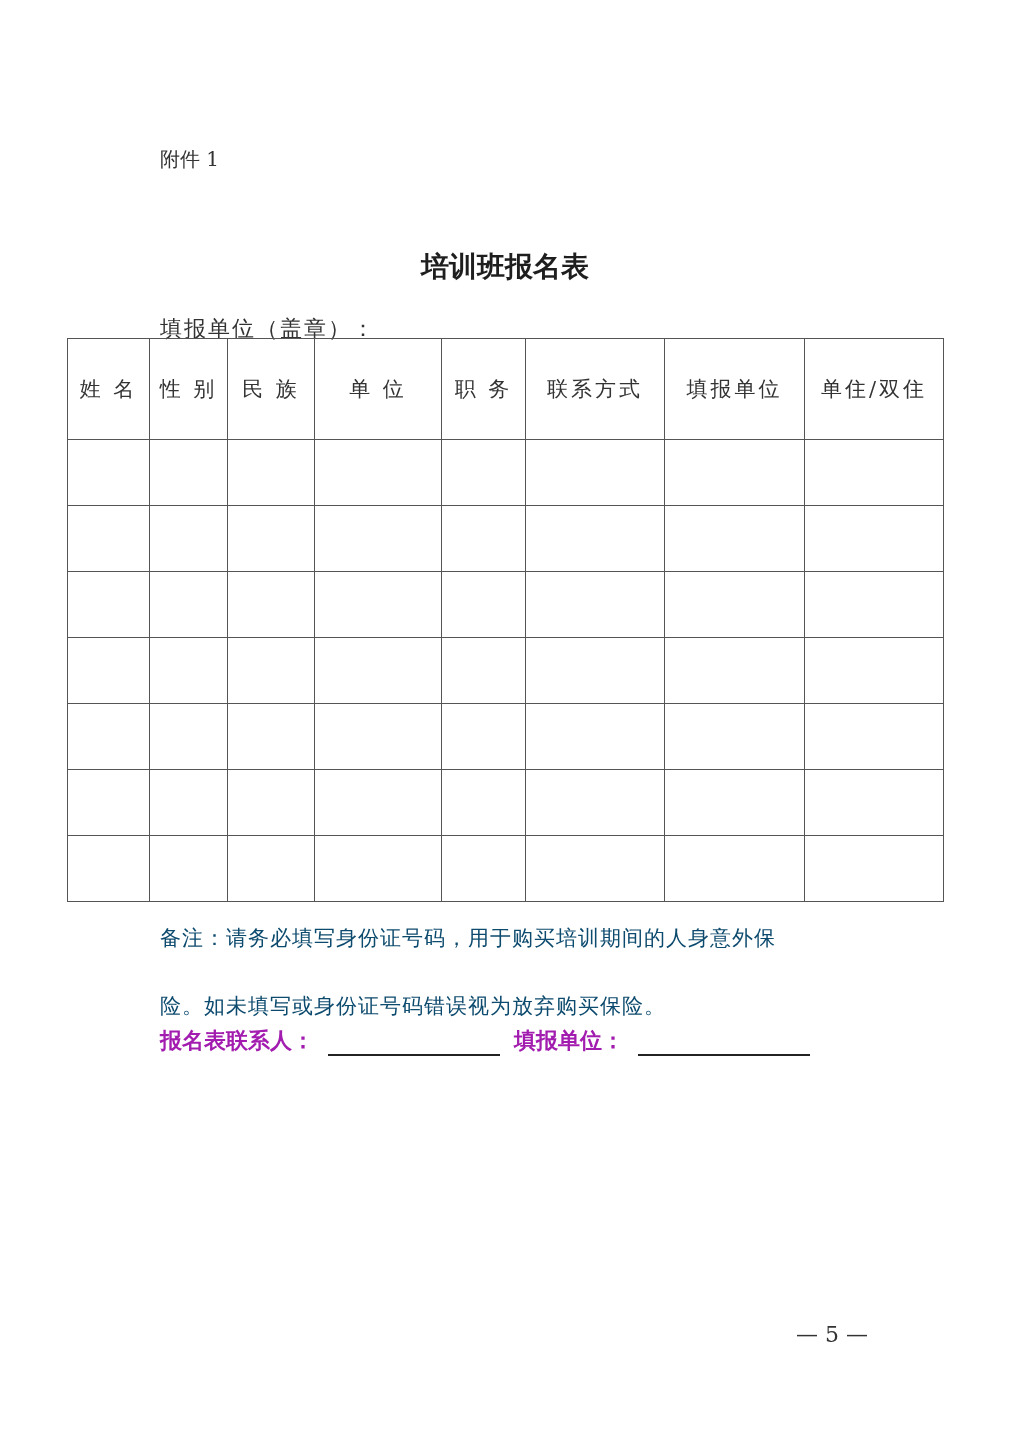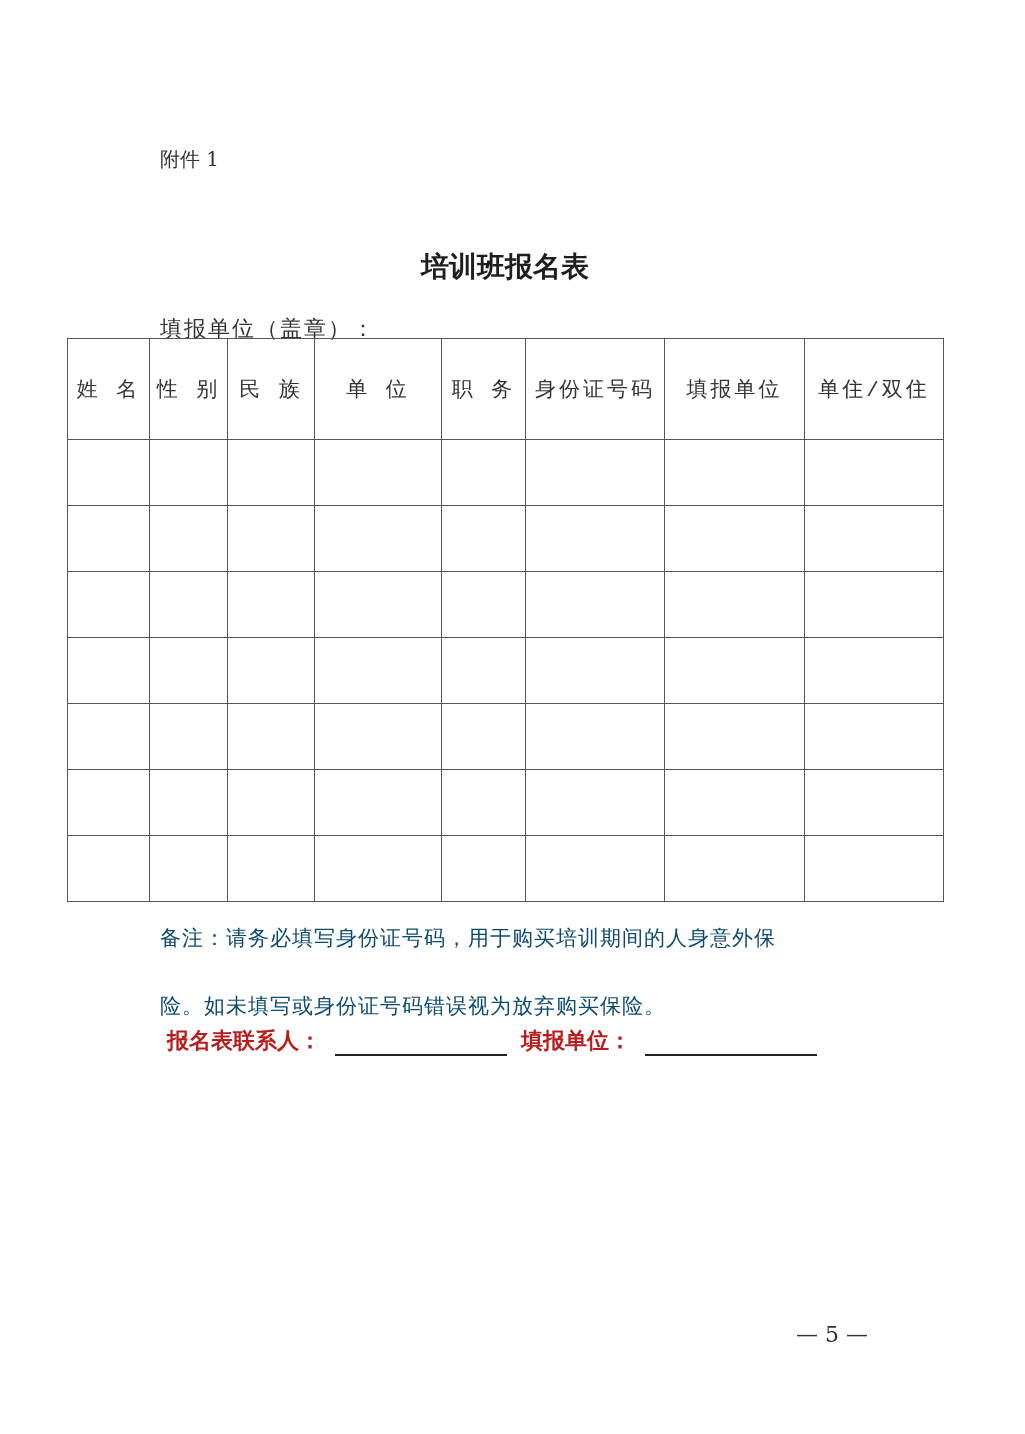--- a/index.html
+++ b/index.html
@@ -12,26 +12,26 @@
   .title { position: absolute; left: 0; width: 1010px; top: 248px; text-align: center; font-size: 28px; font-weight: bold; color: #1e1e1e; font-family: Liberation Sans, sans-serif; }
   .unit-line { position: absolute; left: 160px; top: 298px; font-size: 22px; color: #333; letter-spacing: 2px; margin-top: 16px; }
   table.form {
     position: absolute; left: 67px; top: 338px; width: 876px;
     border-collapse: collapse; table-layout: fixed;
   }
   table.form td, table.form th {
     border: 1.5px solid #555; padding: 0; font-weight: normal;
     font-size: 21px; color: #333; text-align: center;
   }
-  table.form th { height: 100px; letter-spacing: 3px; font-family: Liberation Mono, monospace; }
+  table.form th { height: 100px; letter-spacing: 3px; }
   table.form td { height: 65px; }
   .note { position: absolute; left: 160px; font-size: 21px; color: #0c4a6e; letter-spacing: 1px; }
   .note1 { top: 924px; }
   .note2 { top: 992px; }
-  .contact { position: absolute; left: 160px; top: 1026px; font-size: 22px; font-weight: bold; color: #b91c1c; font-family: "DejaVu Sans", sans-serif; display: flex; align-items: flex-end; margin-left: 7px; }
+  .contact { position: absolute; left: 160px; top: 1026px; font-size: 22px; font-weight: bold; color: #a21caf; font-family: "DejaVu Sans", sans-serif; display: flex; align-items: flex-end; }
   .blank { display: inline-block; border-bottom: 2px solid #222; height: 26px; margin: 0 14px 0 14px; }
   .blank1 { width: 172px; }
   .blank2 { width: 172px; }
   .page-num { position: absolute; left: 796px; top: 1322px; font-size: 22px; color: #333; }
 </style>
 </head>
 <body>
 
 <div class="attachment">附件 1</div>
 <div class="title">培训班报名表</div>
@@ -48,21 +48,21 @@
       <col style="width:140px">
       <col style="width:139px">
   </colgroup>
   <thead>
     <tr>
       <th>姓 名</th>
       <th>性 别</th>
       <th>民 族</th>
       <th>单 位</th>
       <th>职 务</th>
-      <th>身份证号码</th>
+      <th>联系方式</th>
       <th>填报单位</th>
       <th>单住/双住</th>
     </tr>
   </thead>
   <tbody>
     <tr>
         <td></td>
         <td></td>
         <td></td>
         <td></td>

